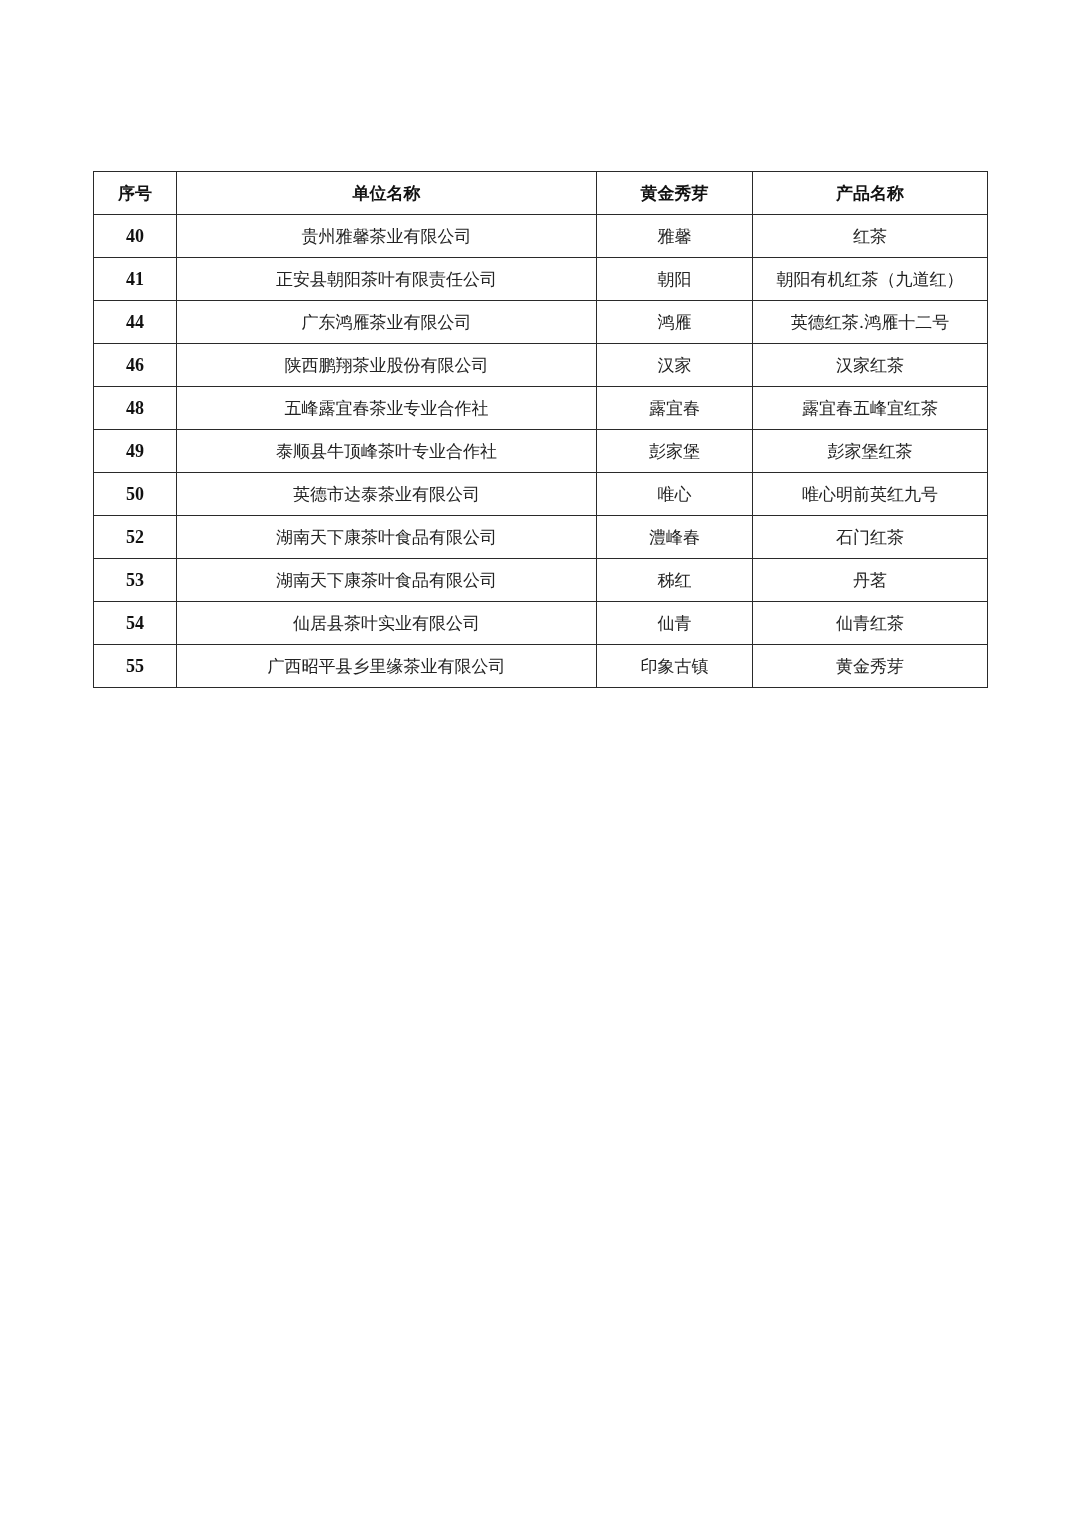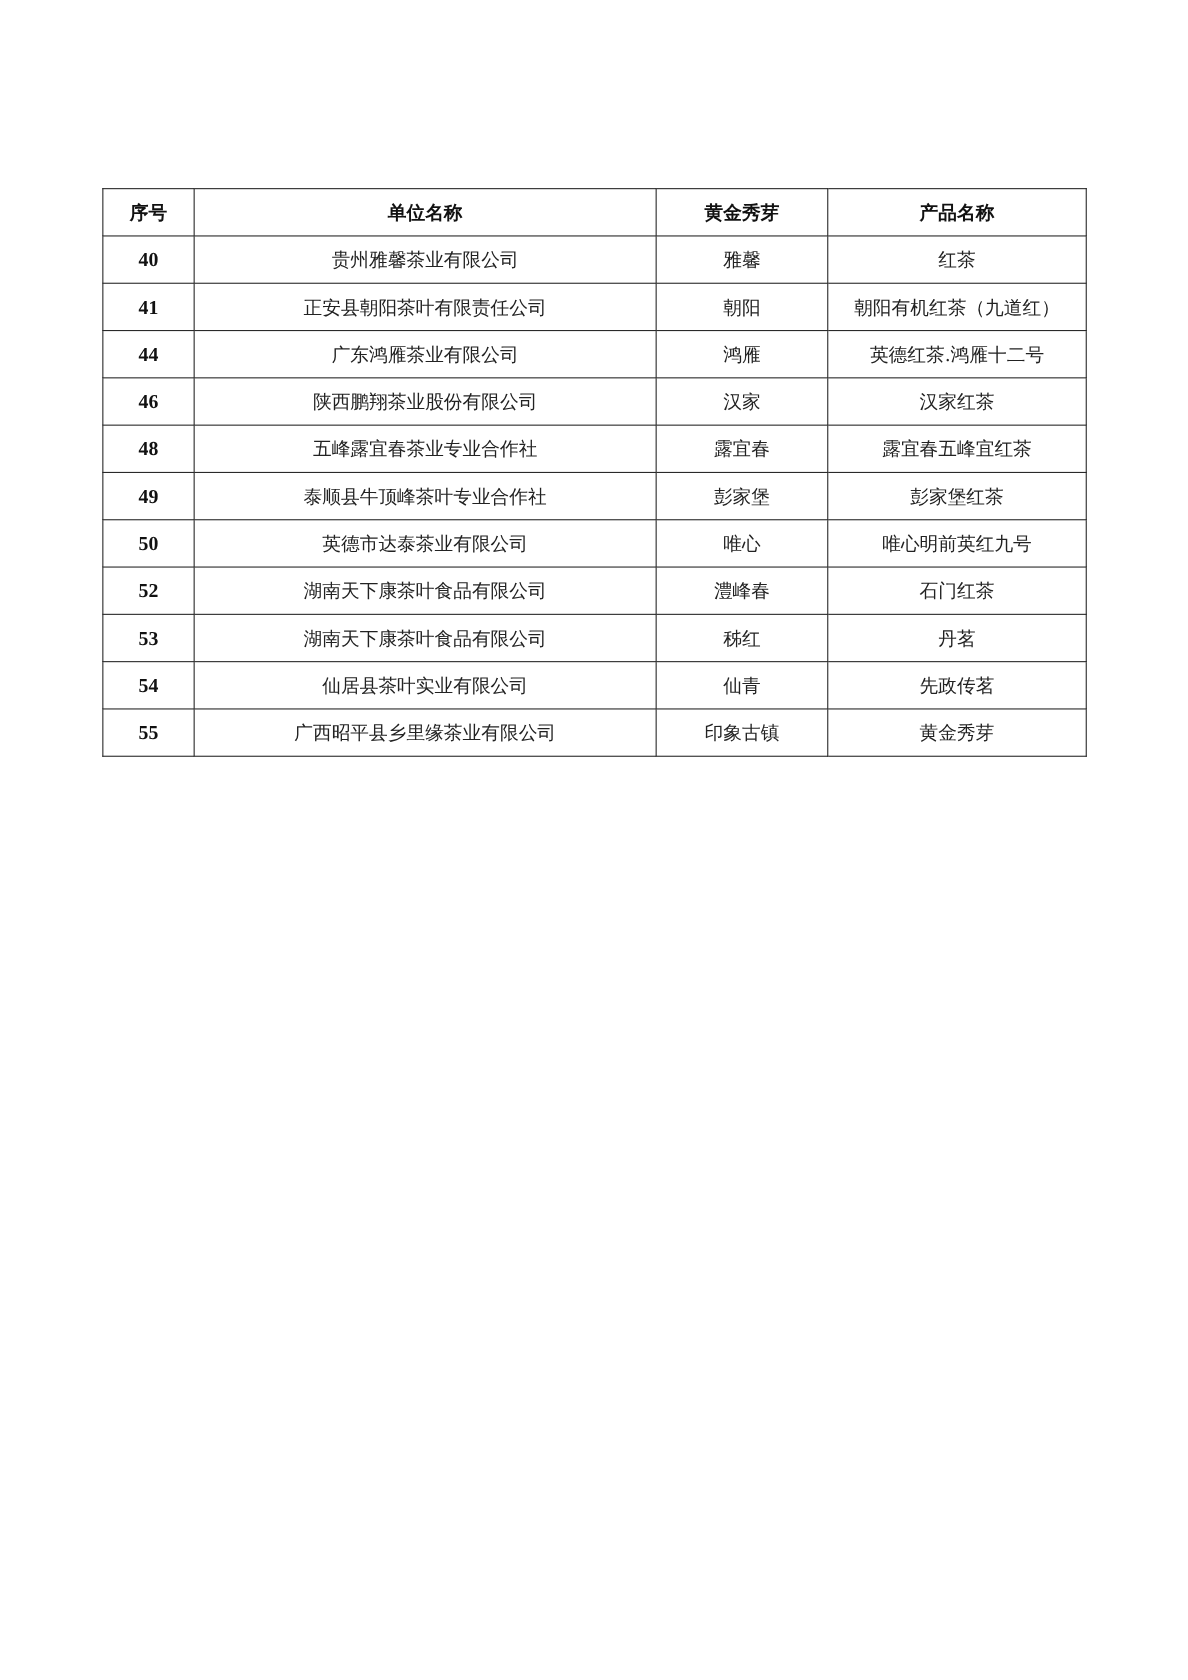--- a/index.html
+++ b/index.html
@@ -132,21 +132,21 @@
       <tr>
         <td class="num">53</td>
         <td>湖南天下康茶叶食品有限公司</td>
         <td>秭红</td>
         <td>丹茗</td>
       </tr>
       <tr>
         <td class="num">54</td>
         <td>仙居县茶叶实业有限公司</td>
         <td>仙青</td>
-        <td>先政传茗</td>
+        <td>仙青红茶</td>
       </tr>
       <tr>
         <td class="num">55</td>
         <td>广西昭平县乡里缘茶业有限公司</td>
         <td>印象古镇</td>
         <td>黄金秀芽</td>
       </tr>
     </tbody>
   </table>
 </div>

